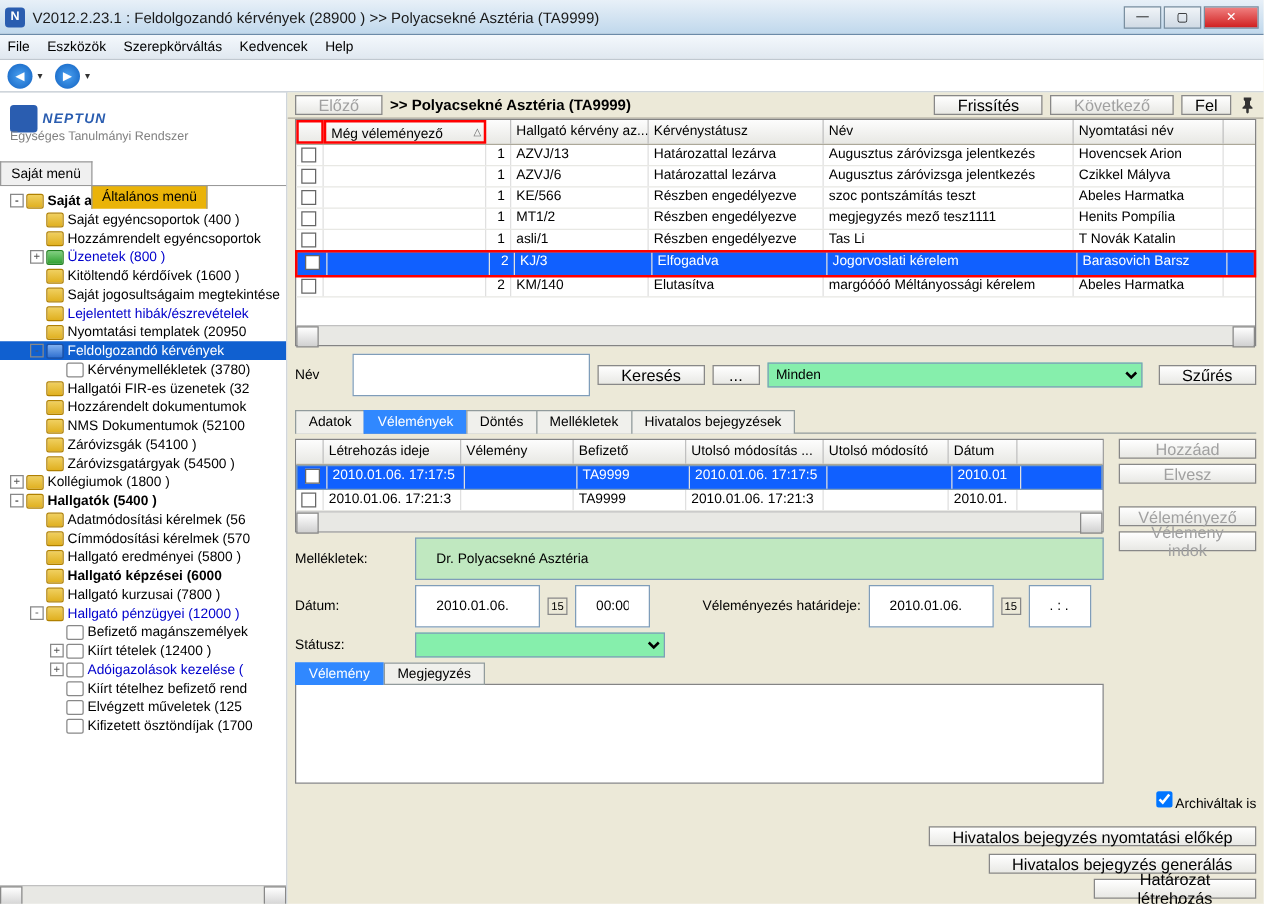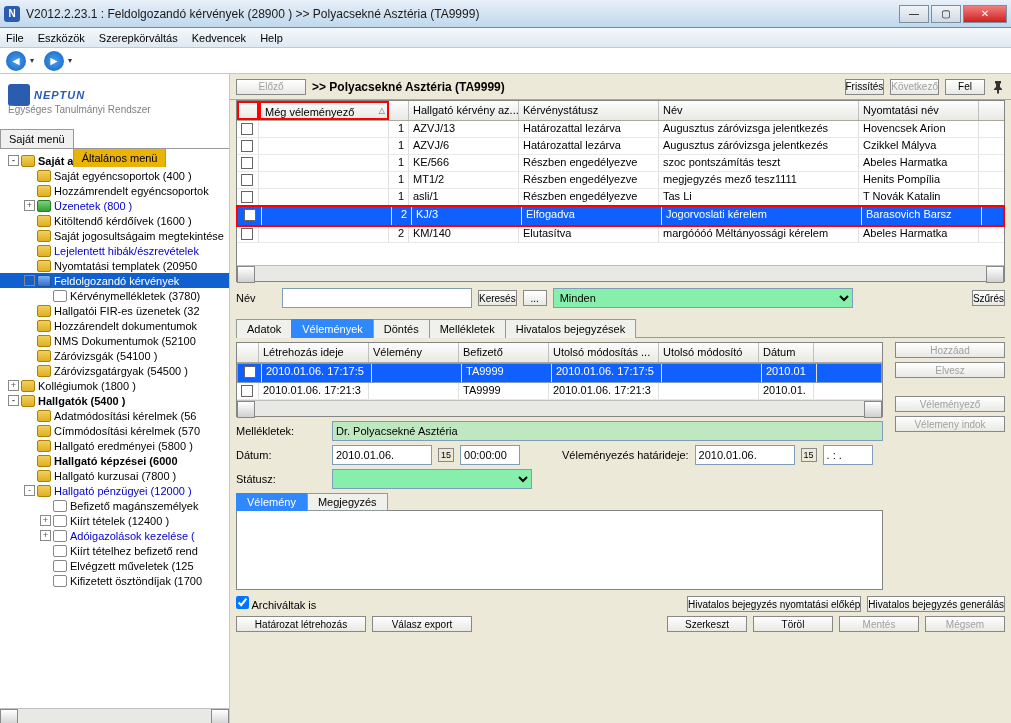--- a/index.html
+++ b/index.html
@@ -31,46 +31,46 @@
 .tree-row .ico { width:14px; height:12px; background:linear-gradient(#f0d060,#e0b020); border:1px solid #b08000; margin-right:3px; border-radius:2px;}
 .tree-row .ico.doc { background:#fff; border:1px solid #888;}
 .tree-row .ico.blue { background:linear-gradient(#80b0f0,#3070d0); border-color:#2050a0;}
 .tree-row .ico.green { background:linear-gradient(#80d080,#30a030); border-color:#208020;}
 .tree-row .spc { display:inline-block;}
 .tree-row.hl { background:#1060d0; color:#fff;}
 .tree-row.hl .ico { filter:none;}
 .blue-txt { color:#0000cc;}
 .right { flex:1; display:flex; flex-direction:column; overflow:hidden; background:#ece9d8;}
 .top-strip { height:26px; display:flex; align-items:center; padding:2px 6px; gap:6px; background:#ece9d8; border-bottom:1px solid #aca899;}
-.btn { height:16px; padding:0 0; background:linear-gradient(#fff,#e8e8e4); border:1px solid #888; cursor:pointer; font-size:10px; display:inline-flex; align-items:center; justify-content:center;}
+.btn { height:16px; padding:0 18px; background:linear-gradient(#fff,#e8e8e4); border:1px solid #888; cursor:pointer; font-size:13px; display:inline-flex; align-items:center; justify-content:center;}
 .btn.disabled { color:#a0a0a0; }
 .crumb { font-weight:bold; font-size:12px;}
 .grid-box { margin:0 6px; border:1px solid #848484; background:#fff; position:relative;}
 .grid-head { display:flex; background:linear-gradient(#fdfdfd,#e8e8e4); border-bottom:1px solid #aca899; height:20px;}
 .gh { border-right:1px solid #c0c0c0; padding:3px 4px; font-size:11px; overflow:hidden; white-space:nowrap; position:relative;}
 .grid-row { display:flex; height:17px; border-bottom:1px solid #e8e8e4;}
 .gc { border-right:1px solid #e0e0e0; padding:1px 4px; overflow:hidden; white-space:nowrap; font-size:11px;}
 .grid-row.sel { background:#1060ff; color:#fff;}
 .chk { width:12px; height:12px; border:1px solid #666; background:#fff; display:inline-block; margin-top:1px;}
 .search-row { display:flex; align-items:center; padding:6px; gap:6px;}
-.txt { height:20px; border:1px solid #7f9db9; padding:0 3px; background:#fff;}
+.txt { height:34px; border:1px solid #7f9db9; padding:0 16px; background:#fff;}
 .sel { height:20px; border:1px solid #7f9db9; background:#86efac; padding:0 2px;}
 .tabs2 { display:flex; margin:4px 6px 0 6px; border-bottom:1px solid #919b9c;}
 .tab2 { padding:3px 10px; border:1px solid #919b9c; border-bottom:none; background:#f0f0ec; margin-right:-1px; cursor:pointer; position:relative; top:1px;}
 .tab2.active { background:#3088ff; color:#fff; border-color:#3088ff;}
 .inner-grid { margin:4px 6px 0 6px; border:1px solid #848484; background:#fff;}
 .side-btns { float:right; display:flex; flex-direction:column; gap:4px; margin:4px 6px;}
 .form-area { margin:2px 6px; background:#ece9d8;}
 .form-row { display:flex; align-items:center; gap:6px; padding:2px 0;}
 .lbl { width:90px;}
 .note-tabs { display:flex; margin:2px 0 0 0;}
 .note-tab { padding:2px 10px; border:1px solid #919b9c; background:#f0f0ec; cursor:pointer;}
 .note-tab.active { background:#3088ff; color:#fff; border-color:#3088ff;}
 .note-area { height:80px; border:1px solid #848484; background:#fff; margin-top:-1px;}
-.bottom-row { display:flex; align-items:flex-start; padding:4px 6px; gap:6px;}
+.bottom-row { display:flex; align-items:flex-end; padding:4px 6px; gap:6px;flex-direction:column;}
 .hscroll { height:16px; background:#e8e8e4; border-top:1px solid #c0c0c0; position:relative;}
 .hscroll::before, .hscroll::after { content:''; position:absolute; top:0; width:16px; height:15px; background:linear-gradient(#fff,#d0d0d0); border:1px solid #888;}
 .hscroll::before { left:0;} .hscroll::after { right:0;}
 .red-box { border:2px solid red !important; }
 .pin-ico { width:14px; height:14px; display:inline-block; }
 .pin-ico svg { width:14px; height:14px;}
 .green-field { background:#c0e8c0 !important;}
 </style>
 </head>
 <body>

